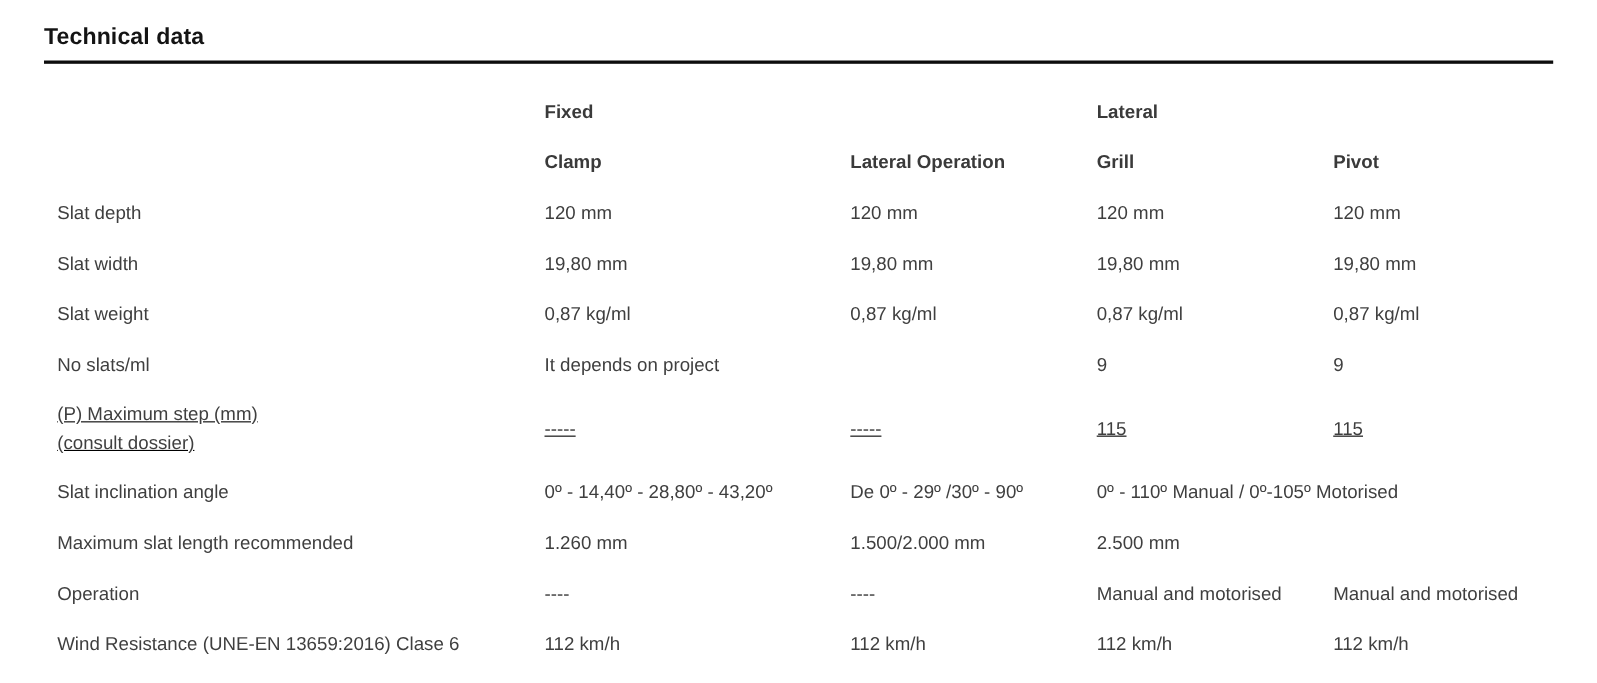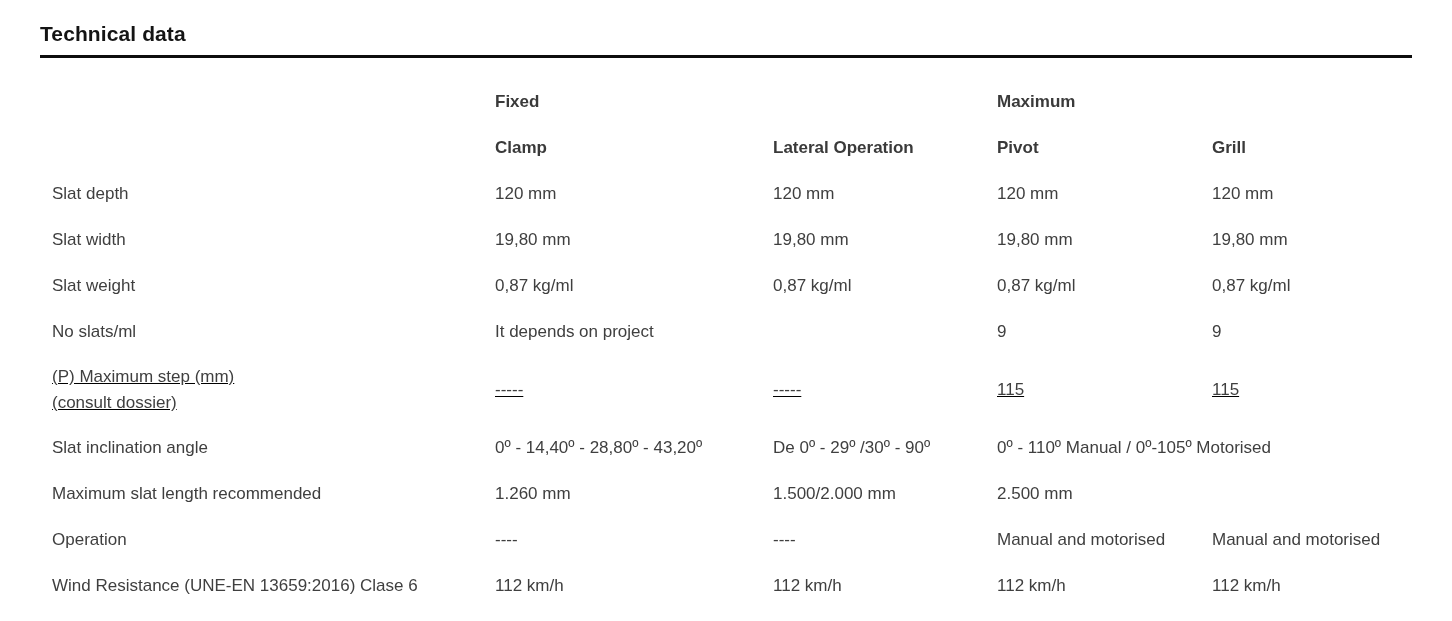--- a/index.html
+++ b/index.html
@@ -73,30 +73,30 @@
 
   <h1 class="page-title">Technical data</h1>
   <hr class="title-rule">
 
   <div class="spec-table">
 
     <div class="trow">
       <div class="cell"></div>
       <div class="cell hdr">Fixed</div>
       <div class="cell"></div>
-      <div class="cell hdr">Maximum</div>
+      <div class="cell hdr">Lateral</div>
       <div class="cell"></div>
     </div>
 
     <div class="trow">
       <div class="cell"></div>
       <div class="cell hdr">Clamp</div>
       <div class="cell hdr">Lateral Operation</div>
+      <div class="cell hdr">Grill</div>
       <div class="cell hdr">Pivot</div>
-      <div class="cell hdr">Grill</div>
     </div>
 
     <div class="trow">
       <div class="cell">Slat depth</div>
       <div class="cell">120 mm</div>
       <div class="cell">120 mm</div>
       <div class="cell">120 mm</div>
       <div class="cell">120 mm</div>
     </div>
 

